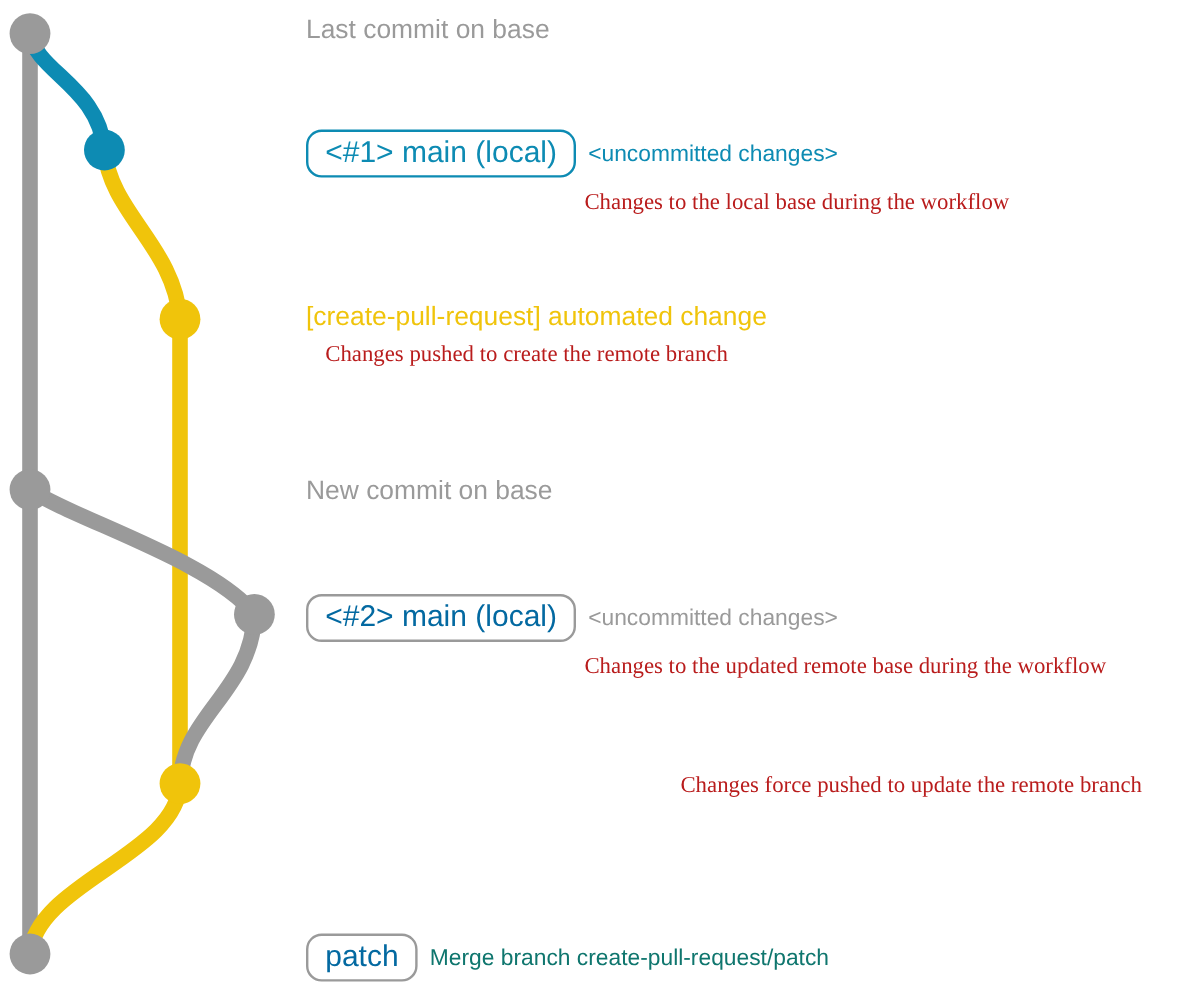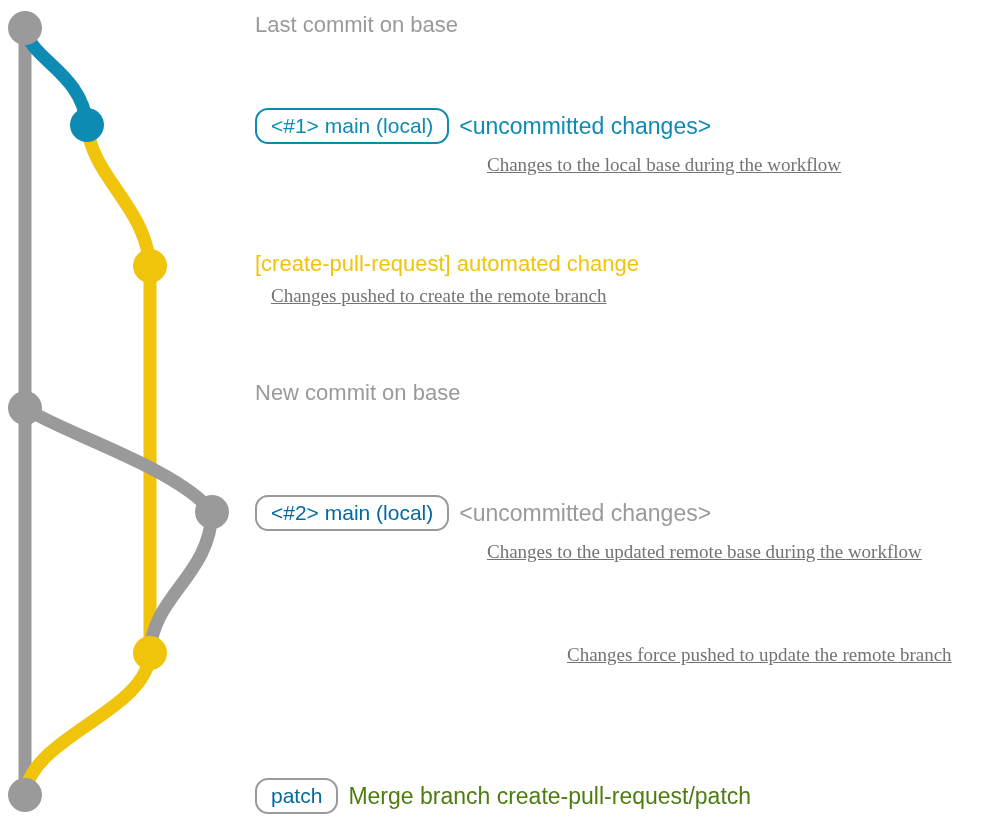--- a/index.html
+++ b/index.html
@@ -47,68 +47,67 @@
     white-space: nowrap;
     line-height: 1;
   }
 
   .badge {
     display: inline-block;
     vertical-align: middle;
     border: 2px solid #9a9a9a;
     border-radius: 13px;
     padding: 5px 14px 6px 14px;
-    font-size: 21px;
+    font-size: 25px;
     line-height: 1;
     color: #9a9a9a;
     background: transparent;
     box-sizing: border-box;
   }
   .badge.teal   { border-color: #0d8bb3; color: #0d8bb3; }
   .badge.gray   { border-color: #9a9a9a; color: #0369a1; }
   .badge.yellow { border-color: #f0c40b; color: #f0c40b; }
 
   .subject {
     display: inline-block;
     vertical-align: middle;
-    font-size: 23px;
+    font-size: 19px;
     line-height: 1;
     margin-left: 10px;
     white-space: nowrap;
   }
   .subject.teal   { color: #0d8bb3; }
   .subject.gray   { color: #9a9a9a; }
   .subject.yellow { color: #f0c40b; }
-  .subject.plain  { color: #4d7c0f; }
+  .subject.plain  { color: #0f766e; }
 
   .note {
     display: block;
     font-family: "Liberation Serif", serif;
     font-size: 19px;
     line-height: 1;
-    color: #737373;
+    color: #b91c1c;
     white-space: nowrap;
     margin-top: 11px;
-    text-decoration: underline;
   }
 
   .standalone-subject {
     display: block;
     font-size: 22px;
     line-height: 1;
     white-space: nowrap;
   }
   .standalone-subject.gray   { color: #9a9a9a; }
   .standalone-subject.yellow { color: #f0c40b; }
 
   
   #row-last-commit        { top: 14px;  }
   #row-commit-1           { top: 108px; }
   #row-commit-2           { top: 253px; }
-  #row-new-commit         { top: 382px; text-align: center; }
+  #row-new-commit         { top: 398px; text-align: center; }
   #row-commit-3           { top: 495px; }
   #row-commit-4           { top: 634px; }
   #row-commit-5           { top: 778px; }
 
   
   #note-1 { padding-left: 232px; }
   #note-2 { padding-left: 16px;  }
   #note-3 { padding-left: 232px; }
   #note-4 { padding-left: 312px; text-align: right; }
 </style>

